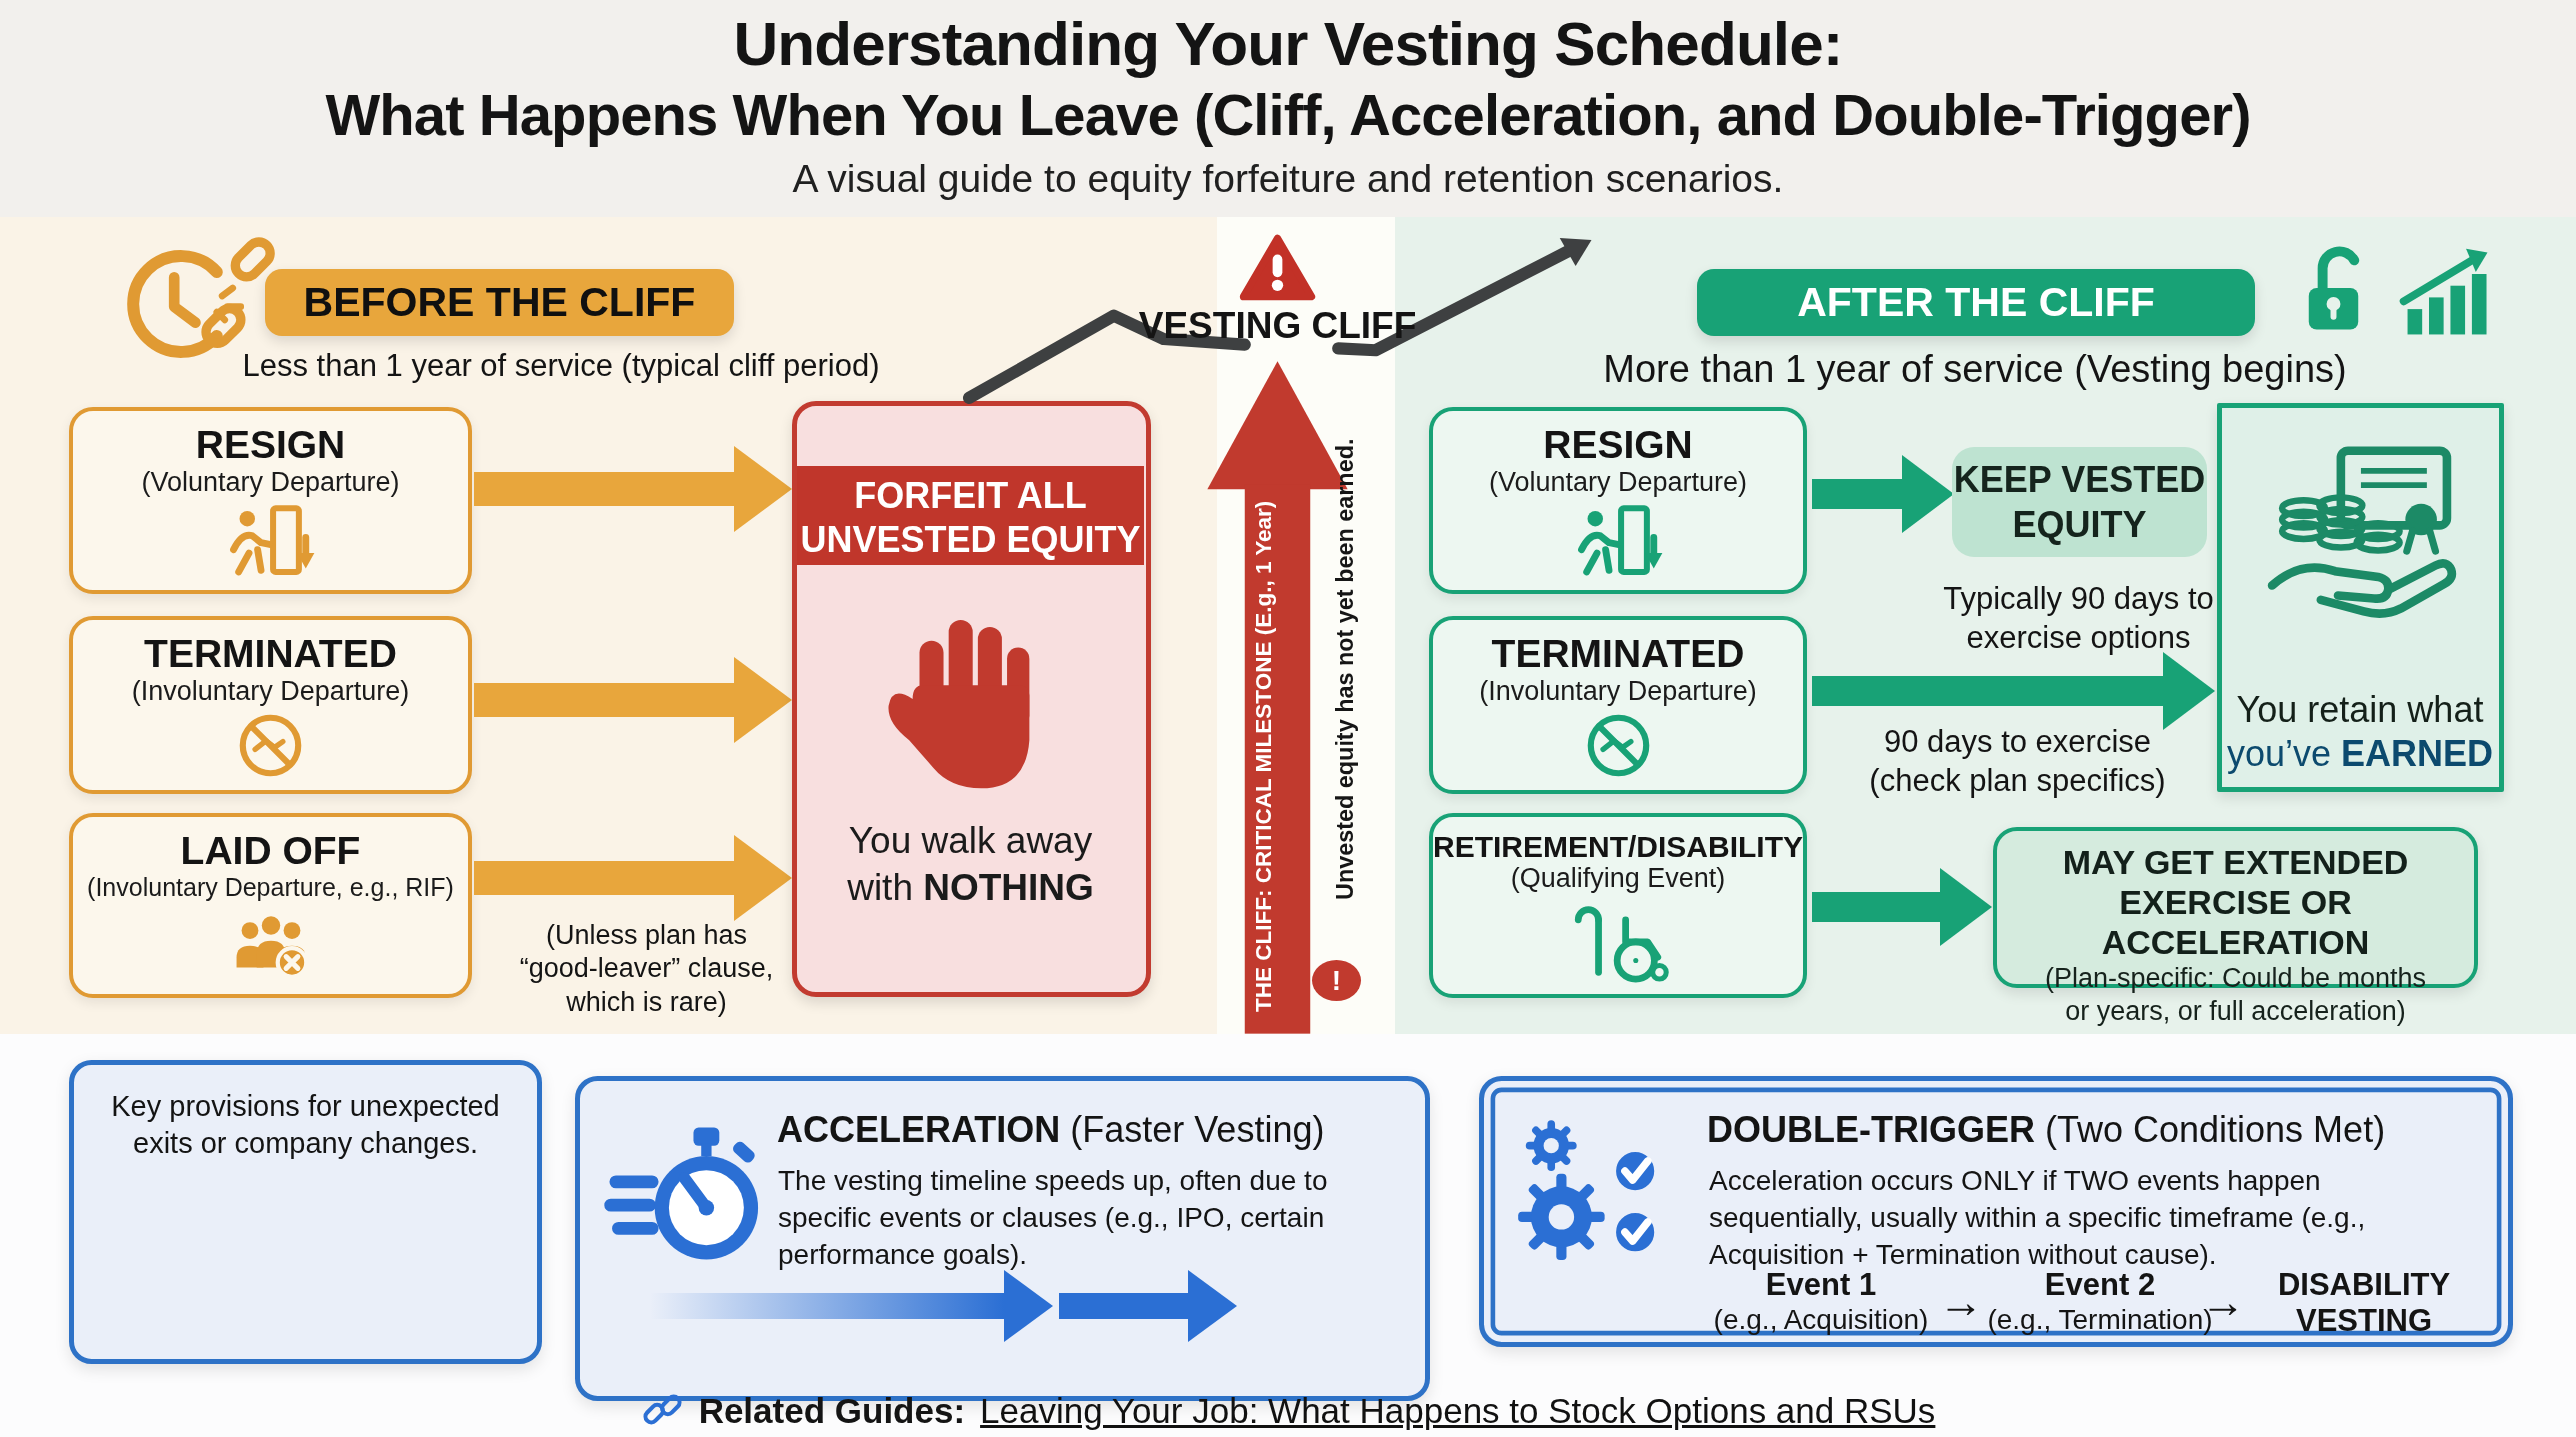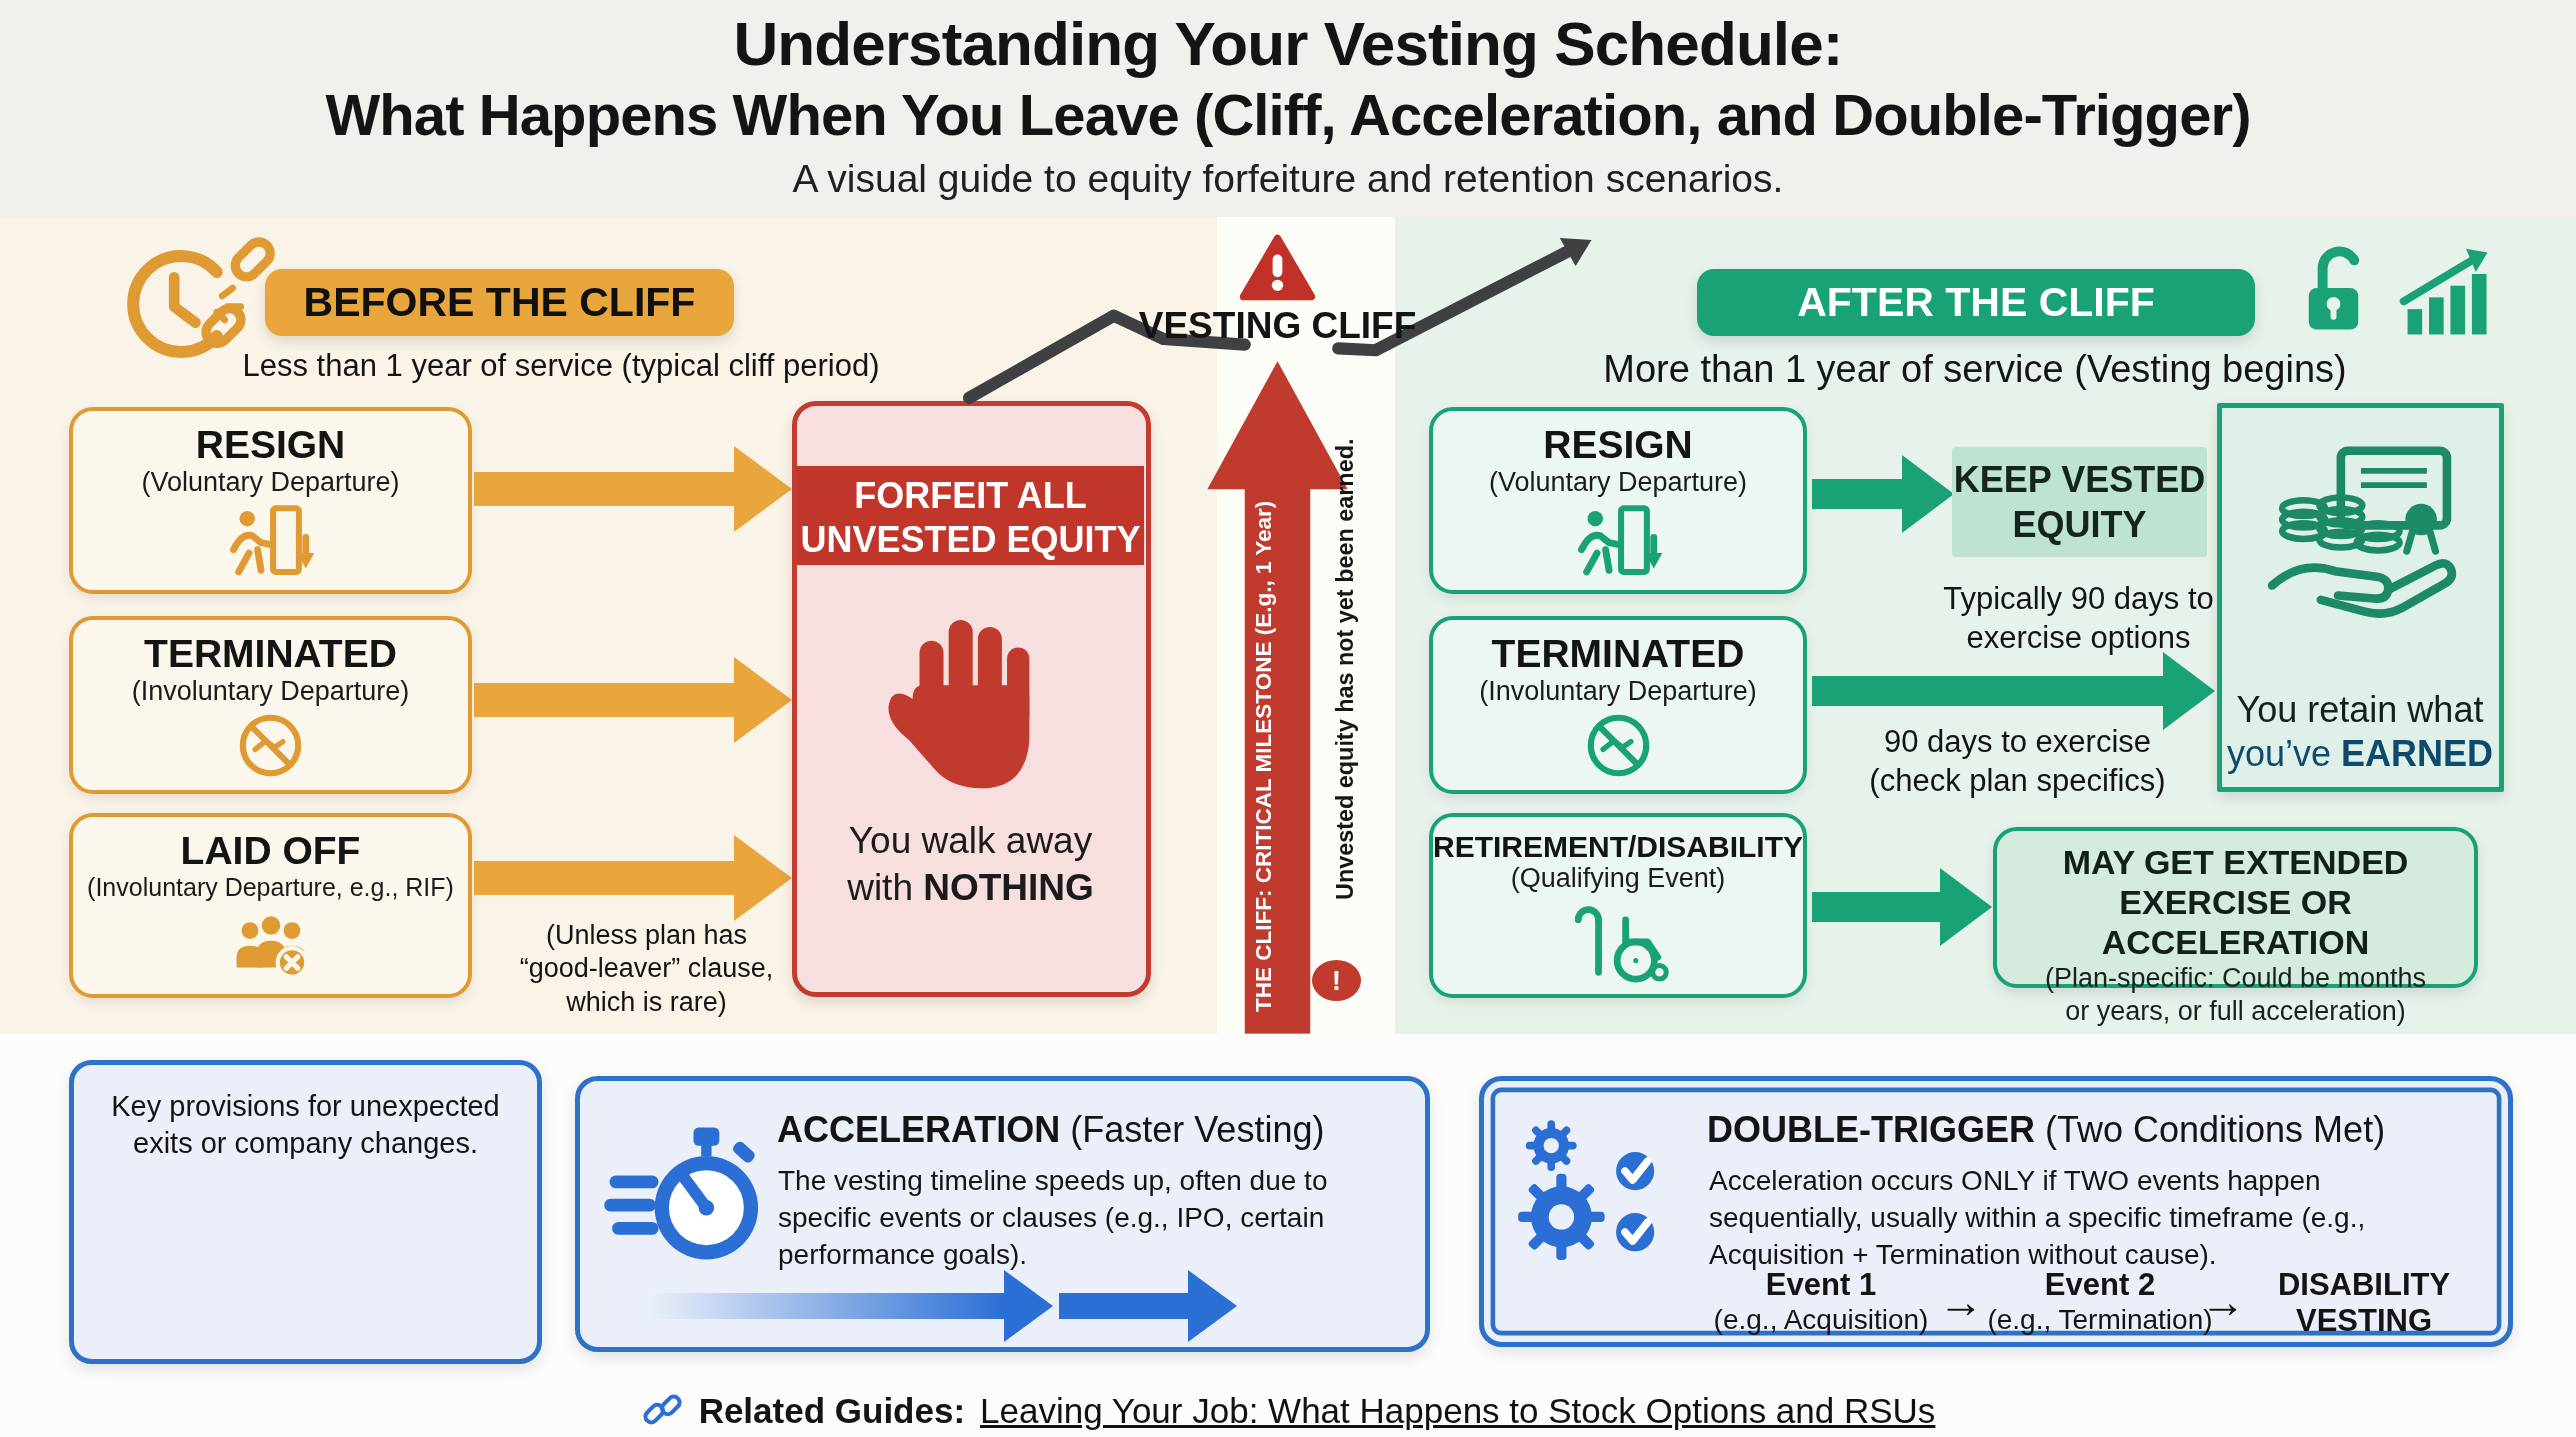--- a/index.html
+++ b/index.html
@@ -236,21 +236,21 @@
   </div>
   <div class="arr" style="left:1812px;top:651px;width:403px;height:79px;--c:#18A276;">
     <div class="sh" style="height:30px;"></div>
       <div class="hd" style="border-width:39px 0 39px 52px;"></div>
   </div>
   <div class="arr" style="left:1812px;top:867px;width:180px;height:79px;--c:#18A276;">
     <div class="sh" style="height:30px;"></div>
       <div class="hd" style="border-width:39px 0 39px 52px;"></div>
   </div>
 
-  <div class="pill pre center" style="left:1952px;top:447px;width:255px;height:110px;border-radius:4px;background:#BEE3D1;color:#15241d;font-size:36px;line-height:45px;box-shadow:none;">KEEP VESTED
+  <div class="pill pre center" style="left:1952px;top:447px;width:255px;height:110px;border-radius:22px;background:#BEE3D1;color:#15241d;font-size:36px;line-height:45px;box-shadow:none;">KEEP VESTED
 EQUITY</div>
   <div class="abs center pre" style="left:1910px;top:580px;width:337px;font-size:31px;line-height:1.25;">Typically 90 days to
 exercise options</div>
   <div class="abs center pre" style="left:1863px;top:723px;width:309px;font-size:31px;line-height:1.25;">90 days to exercise
 (check plan specifics)</div>
 
   <div class="abs" style="left:2217px;top:403px;width:287px;height:389px;box-sizing:border-box;border:5.6px solid #18A276;border-radius:2px;background:#DFF0E8;box-shadow:0 5.6px 13px rgba(0,0,0,.10);">
     <span class="abs" style="left:30px;top:26px;">
       <svg width="215" height="197" viewBox="0 0 150 130">
         <rect x="62" y="8" width="74" height="52" rx="5" fill="none" stroke="#1C8A66" stroke-width="6"></rect>
@@ -281,21 +281,21 @@
 EXERCISE OR ACCELERATION</div>
     <div class="center pre" style="font-size:27px;line-height:33px;color:#16221c;">(Plan-specific: Could be months
 or years, or full acceleration)</div>
   </div>
 
   <div class="bbox" style="left:69px;top:1060px;width:473px;height:304px;">
     <div class="center pre" style="margin-top:22.5px;font-size:29px;line-height:37px;">Key provisions for unexpected
 exits or company changes.</div>
   </div>
 
-  <div class="bbox" style="left:575px;top:1076px;width:855px;height:276px;">
+  <div class="bbox" style="left:575px;top:1076px;width:855px;height:325px;">
     <span class="abs" style="left:22.5px;top:26px;">
       <svg width="168" height="173" viewBox="0 0 130 130">
         <path d="M10 56 H38 M6 74 H36 M12 92 H38" stroke="#2B6FD4" stroke-width="10" stroke-linecap="round"></path>
         <rect x="70" y="14" width="20" height="14" rx="4" fill="#2B6FD4"></rect>
         <rect x="76" y="26" width="8" height="10" fill="#2B6FD4"></rect>
         <rect x="100" y="28" width="18" height="10" rx="4" fill="#2B6FD4" transform="rotate(42 109 33)"></rect>
         <circle cx="80" cy="76" r="40" fill="#2B6FD4"></circle>
         <circle cx="80" cy="76" r="29" fill="#ffffff"></circle>
         <path d="M80 76 L63 53" stroke="#2B6FD4" stroke-width="9" stroke-linecap="round"></path>
         <circle cx="80" cy="76" r="6" fill="#2B6FD4"></circle>

